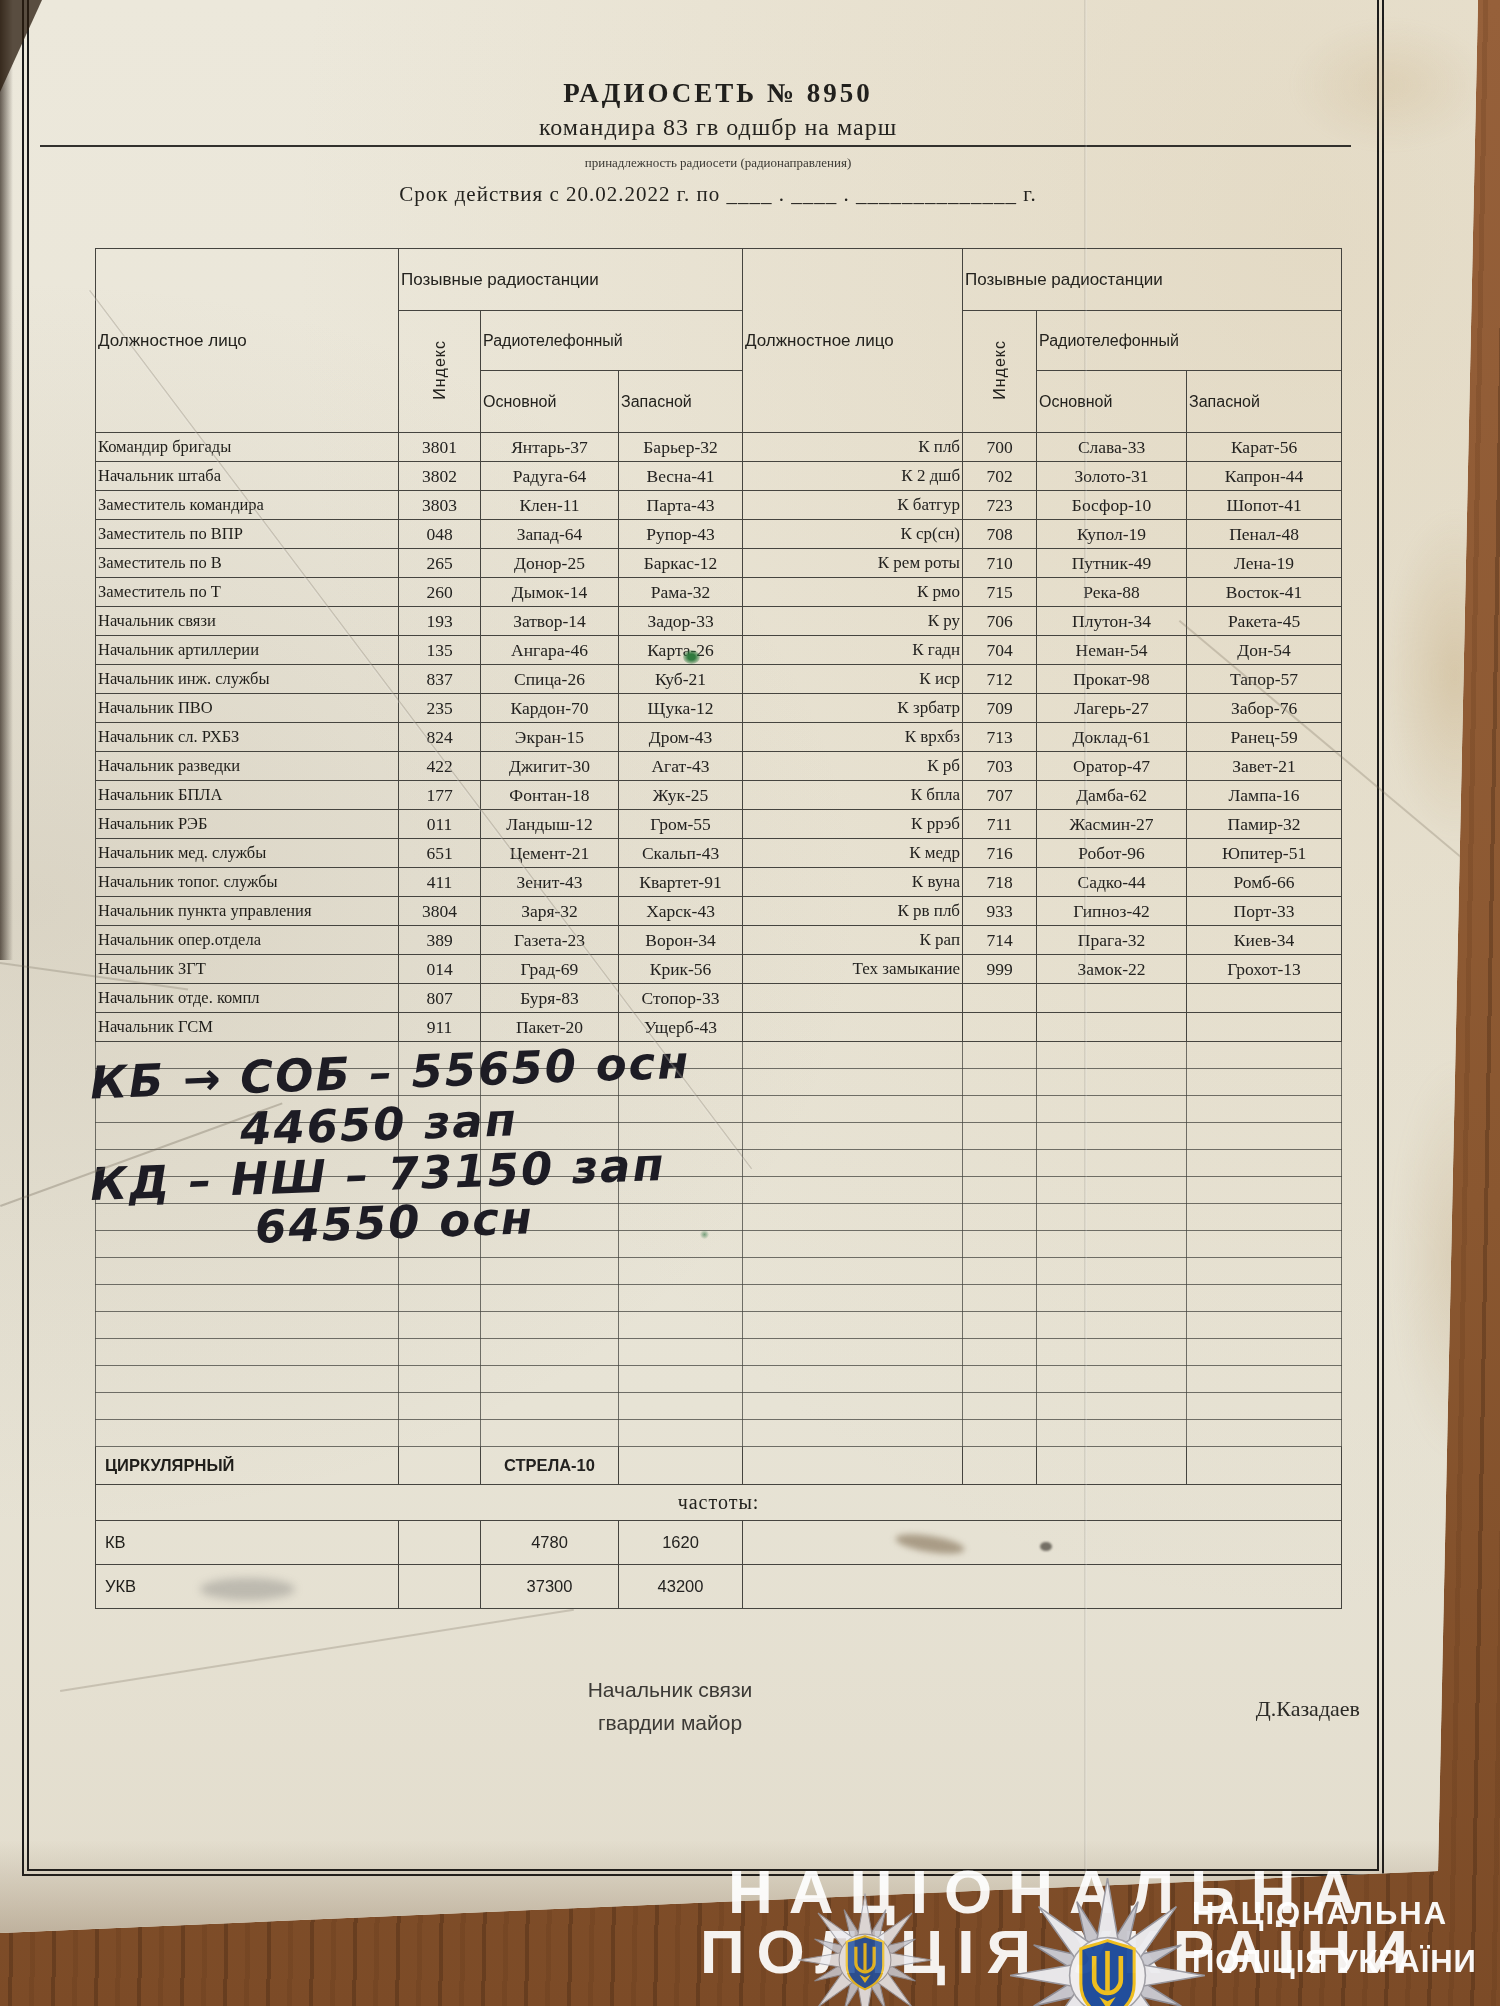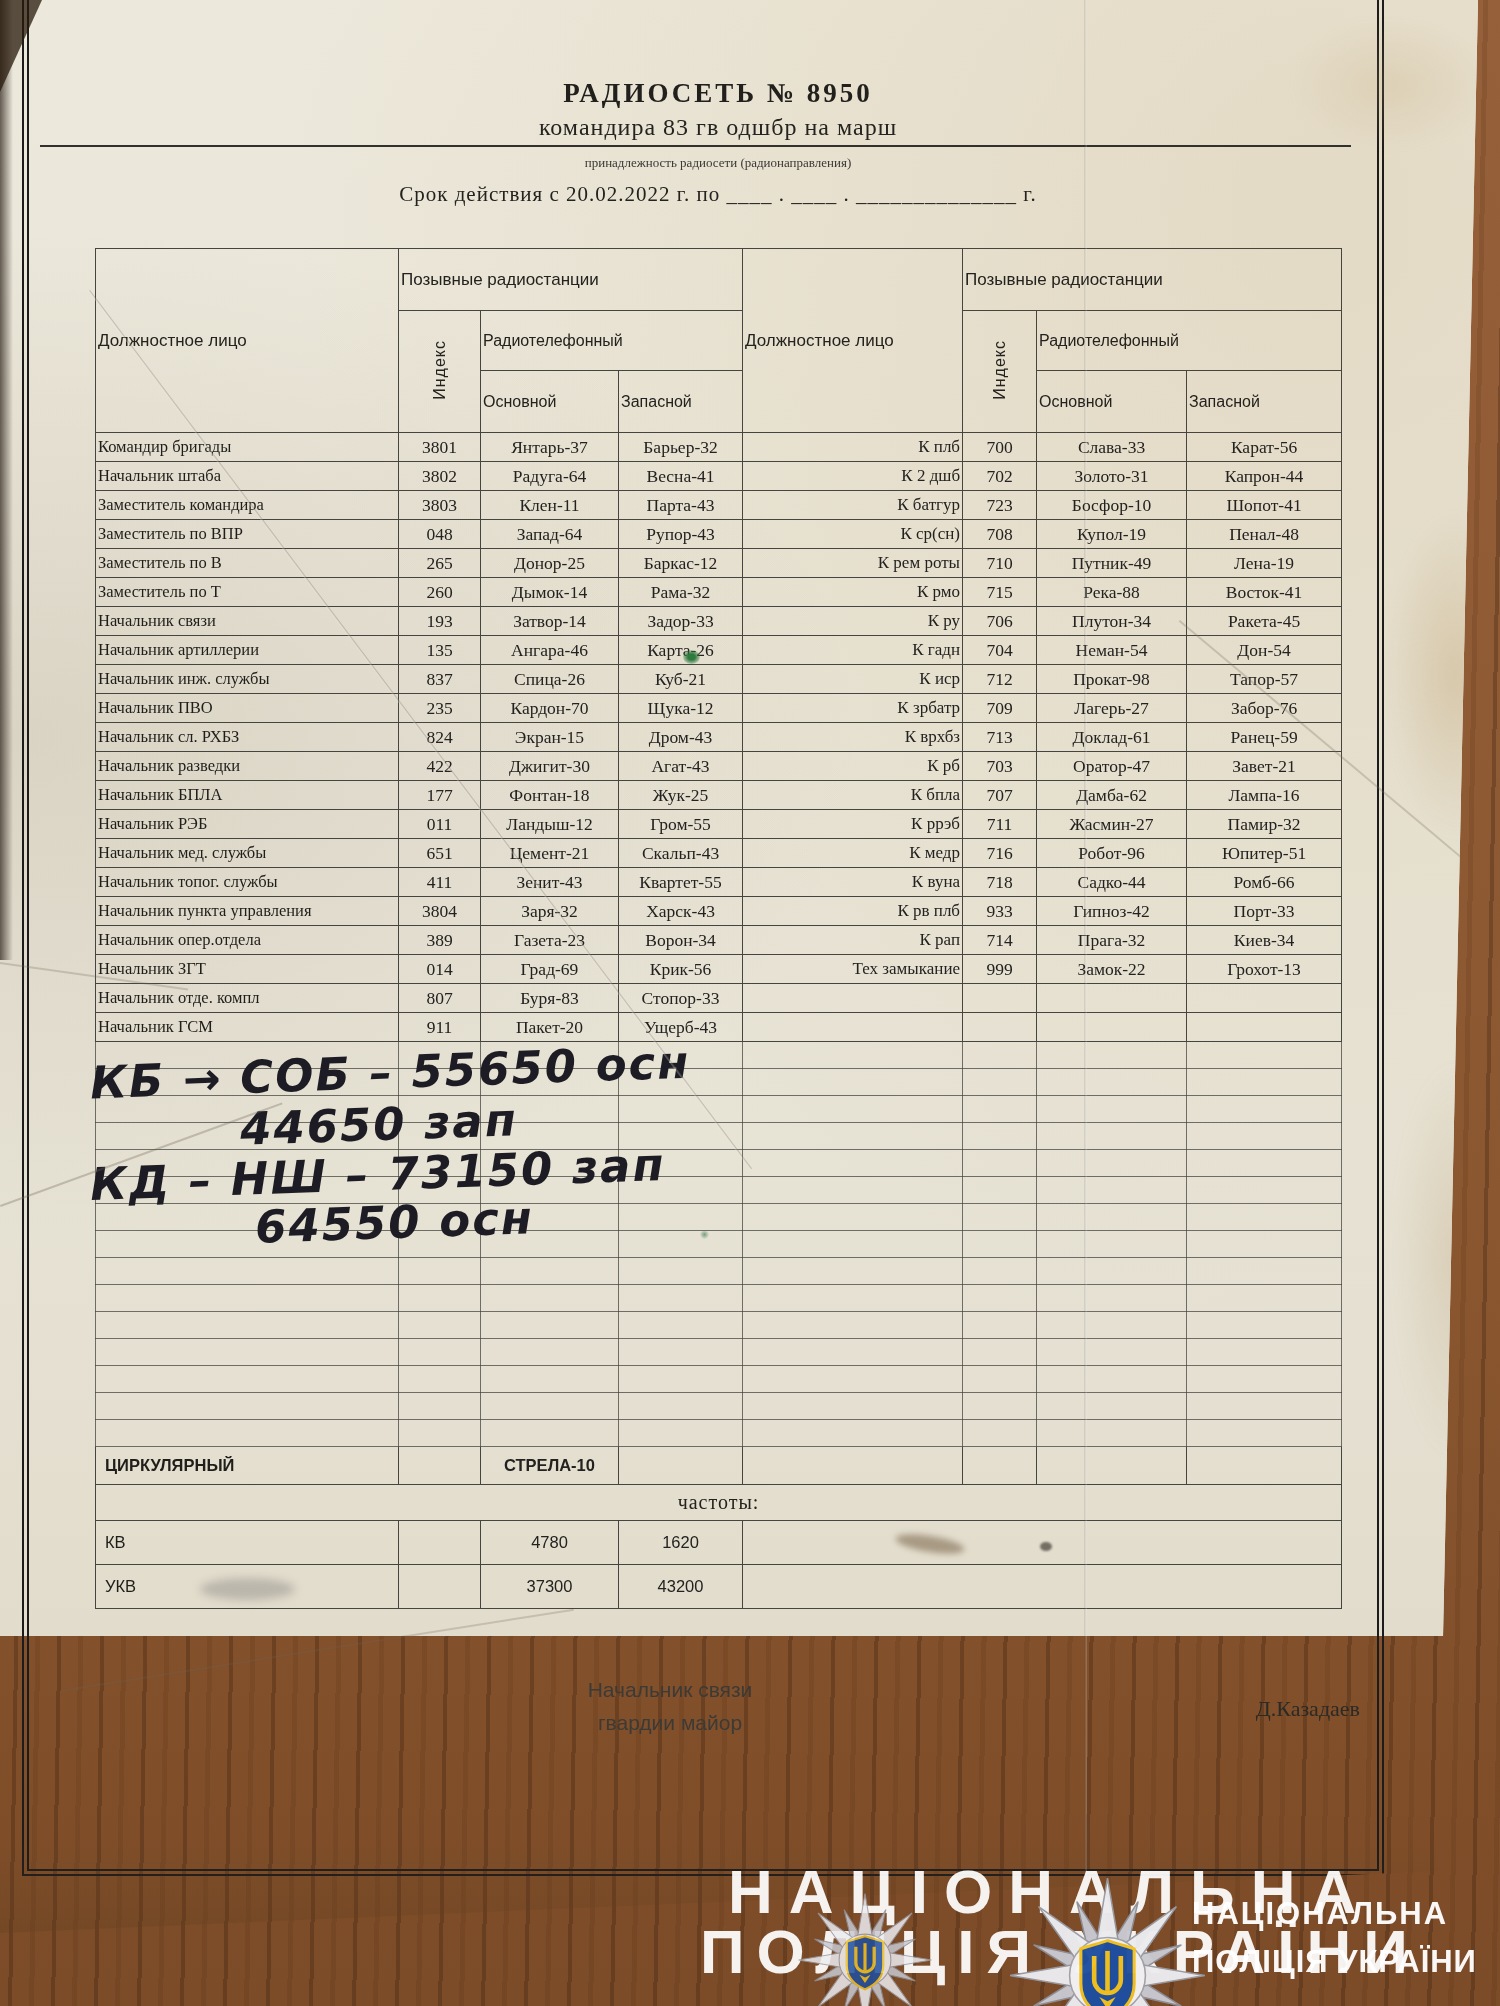--- a/index.html
+++ b/index.html
@@ -6,21 +6,21 @@
   body{
     position:relative;width:1500px;height:2006px;overflow:hidden;
     background-color:#8a5730;
     background-image:
       repeating-linear-gradient(91deg, rgba(55,30,13,.30) 0 4px, rgba(0,0,0,0) 4px 21px, rgba(90,50,22,.20) 21px 26px, rgba(0,0,0,0) 26px 43px),
       linear-gradient(180deg,#96603a 0%, #8a5730 60%, #7c4b27 100%);
     font-family:"Liberation Serif", serif;
   }
   
   .paper{
-    position:absolute;left:0;top:0;width:1500px;height:1636px;z-index:1;
+    position:absolute;left:0;top:0;width:1500px;height:2006px;z-index:1;
     background-color:#e9e5d8;
     background-image:
       radial-gradient(ellipse at 88% 12%, rgba(205,180,135,.25), transparent 55%),
       radial-gradient(ellipse at 2% 45%, rgba(150,135,110,.18), transparent 40%),
       linear-gradient(180deg,#ece8db 0%, #e7e3d5 70%, #e2dccc 100%);
     clip-path: polygon(0 0, 1478px 0, 1438px 1871px, 0 1933px);
   }
   .frame{position:absolute;left:22px;top:-8px;width:1348px;height:1870px;border:7px double #1c1c1c;}
   
   .crease{position:absolute;transform-origin:0 0;}
@@ -280,21 +280,21 @@
             <td class="c">Скальп-43</td>
             <td class="pos2">К медр</td>
             <td class="c">716</td>
             <td class="c">Робот-96</td>
             <td class="c">Юпитер-51</td>
           </tr>
           <tr class="data">
             <td class="pos">Начальник топог. службы</td>
             <td class="c">411</td>
             <td class="c">Зенит-43</td>
-            <td class="c">Квартет-55</td>
+            <td class="c">Квартет-91</td>
             <td class="pos2">К вуна</td>
             <td class="c">718</td>
             <td class="c">Садко-44</td>
             <td class="c">Ромб-66</td>
           </tr>
           <tr class="data">
             <td class="pos">Начальник пункта управления</td>
             <td class="c">3804</td>
             <td class="c">Заря-32</td>
             <td class="c">Харск-43</td>

